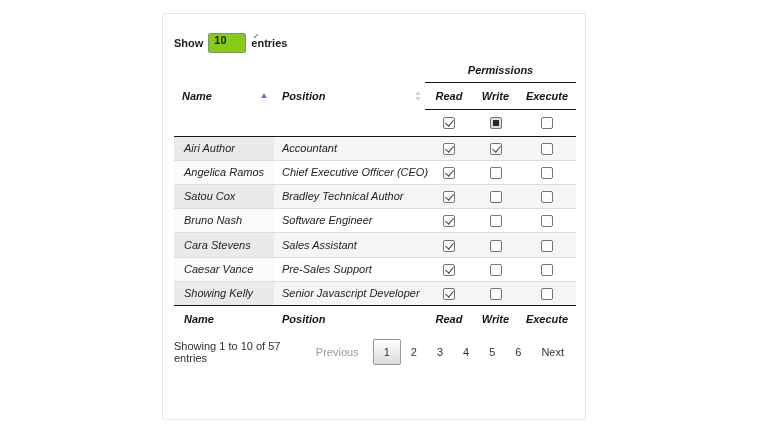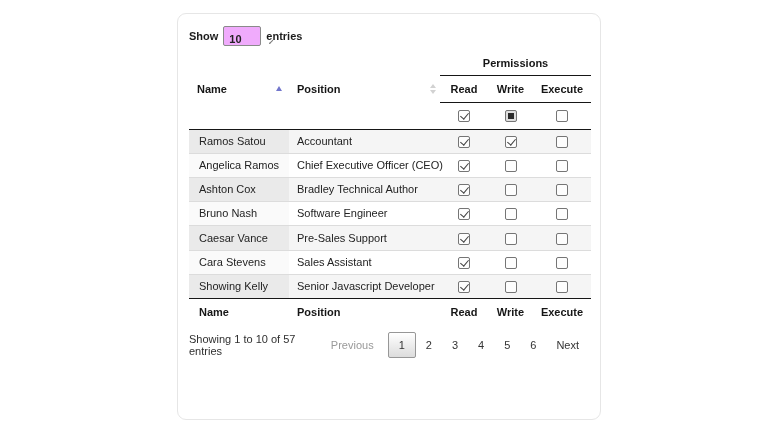--- a/index.html
+++ b/index.html
@@ -1,39 +1,39 @@
 <!DOCTYPE html>
 <html><head>
 <meta charset="utf-8">
 <style>
   * { margin:0; padding:0; box-sizing:border-box; }
   html,body { width:768px; height:435px; background:#ffffff;
     font-family:"Liberation Sans", sans-serif; color:#212121; overflow:hidden; }
 
-  .card { position:absolute; left:177px; top:13px; width:424px; height:407px;
-    background:#fff; border:1px solid #e6e6e6; border-radius:9px;
-    padding:10px 11px; overflow:hidden; }
+  .card { position:absolute; left:162px; top:13px; width:424px; height:407px;
+    background:#fff; border:1px solid #e6e6e6; border-radius:3px;
+    padding:17px 11px; overflow:hidden; }
 
   
   .controls { display:flex; justify-content:space-between; align-items:center;
     margin:2px 0 8px; }
   .ctl-left, .ctl-right { display:flex; align-items:center; gap:5px; }
   .lbl { font-size:11px; font-weight:700; color:#1d1d1d; }
-  .fake-select { display:inline-flex; align-items:flex-end; justify-content:space-between;
+  .fake-select { display:inline-flex; align-items:flex-start; justify-content:space-between;
     width:38px; height:20px; border:1px solid #8a8a8a; border-radius:2px;
-    background:#f0abfc; padding:0 4px 0 5px; cursor:pointer;gap:28px; }
+    background:#84cc16; padding:0 4px 0 5px; cursor:pointer;gap:28px; }
   .fake-select .val { font-size:11px; font-weight:700; color:#222; }
   .chev { width:5px; height:5px; border-right:1px solid #777; border-bottom:1px solid #777;
     transform:rotate(45deg) translateY(-1px); }
   .search-input { width:140px; height:22px; border:1px solid #8a8a8a; border-radius:2px;
     font-size:11px; padding:0 5px; outline:none; background:#fff;
     font-family:"Liberation Sans", sans-serif; }
 
   
-  table { width:402px; border-collapse:collapse; table-layout:fixed; }
+  table { width:402px; border-collapse:collapse; table-layout:fixed;font-style:italic; }
   th, td { font-size:11px; white-space:nowrap; }
   thead th { font-weight:700; color:#161616; }
 
   tr.group-row th { padding:3px 0 6px; }
   th.perm-group { text-align:center; border-bottom:1px solid #161616; }
 
   tr.cols-row th { padding:7px 8px; text-align:left; position:relative; }
   tr.cols-row th.perm-col { text-align:center; border-bottom:1px solid #161616; padding:7px 0; }
 
   .sort-asc-icon { position:absolute; right:7px; top:50%; margin-top:-3px;
@@ -134,57 +134,57 @@
       <tr class="filter-row">
         <th colspan="2"></th>
         <th><span class="cb checked"></span></th>
         <th><span class="cb indeterminate"></span></th>
         <th><span class="cb"></span></th>
       </tr>
     </thead>
 
     <tbody>
       <tr>
-        <td class="c-name">Ramos Satou</td>
+        <td class="c-name">Airi Author</td>
         <td class="c-pos">Accountant</td>
         <td class="c-perm"><span class="cb checked"></span></td>
         <td class="c-perm"><span class="cb checked"></span></td>
         <td class="c-perm"><span class="cb"></span></td>
       </tr>
       <tr>
         <td class="c-name">Angelica Ramos</td>
         <td class="c-pos">Chief Executive Officer (CEO)</td>
         <td class="c-perm"><span class="cb checked"></span></td>
         <td class="c-perm"><span class="cb"></span></td>
         <td class="c-perm"><span class="cb"></span></td>
       </tr>
       <tr>
-        <td class="c-name">Ashton Cox</td>
+        <td class="c-name">Satou Cox</td>
         <td class="c-pos">Bradley Technical Author</td>
         <td class="c-perm"><span class="cb checked"></span></td>
         <td class="c-perm"><span class="cb"></span></td>
         <td class="c-perm"><span class="cb"></span></td>
       </tr>
       <tr>
         <td class="c-name">Bruno Nash</td>
         <td class="c-pos">Software Engineer</td>
         <td class="c-perm"><span class="cb checked"></span></td>
         <td class="c-perm"><span class="cb"></span></td>
         <td class="c-perm"><span class="cb"></span></td>
       </tr>
       <tr>
+        <td class="c-name">Cara Stevens</td>
+        <td class="c-pos">Sales Assistant</td>
+        <td class="c-perm"><span class="cb checked"></span></td>
+        <td class="c-perm"><span class="cb"></span></td>
+        <td class="c-perm"><span class="cb"></span></td>
+      </tr>
+      <tr>
         <td class="c-name">Caesar Vance</td>
         <td class="c-pos">Pre-Sales Support</td>
-        <td class="c-perm"><span class="cb checked"></span></td>
-        <td class="c-perm"><span class="cb"></span></td>
-        <td class="c-perm"><span class="cb"></span></td>
-      </tr>
-      <tr>
-        <td class="c-name">Cara Stevens</td>
-        <td class="c-pos">Sales Assistant</td>
         <td class="c-perm"><span class="cb checked"></span></td>
         <td class="c-perm"><span class="cb"></span></td>
         <td class="c-perm"><span class="cb"></span></td>
       </tr>
       <tr>
         <td class="c-name">Showing Kelly</td>
         <td class="c-pos">Senior Javascript Developer</td>
         <td class="c-perm"><span class="cb checked"></span></td>
         <td class="c-perm"><span class="cb"></span></td>
         <td class="c-perm"><span class="cb"></span></td>

